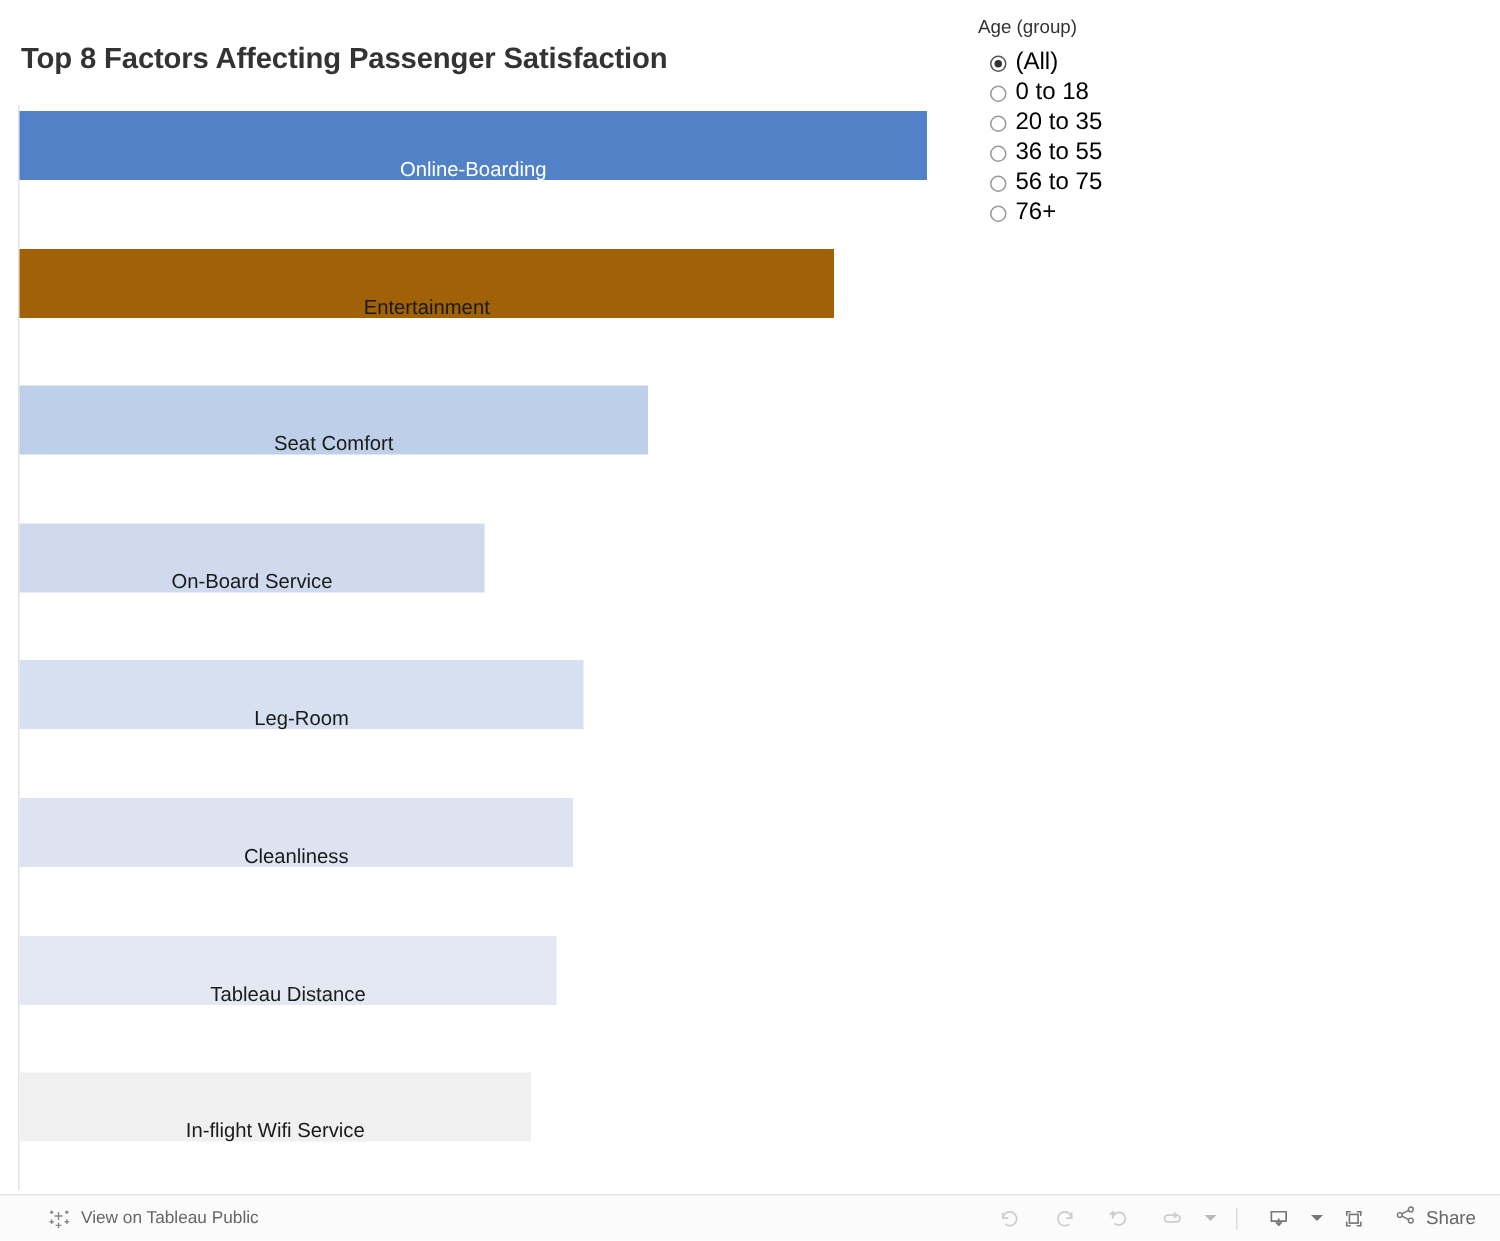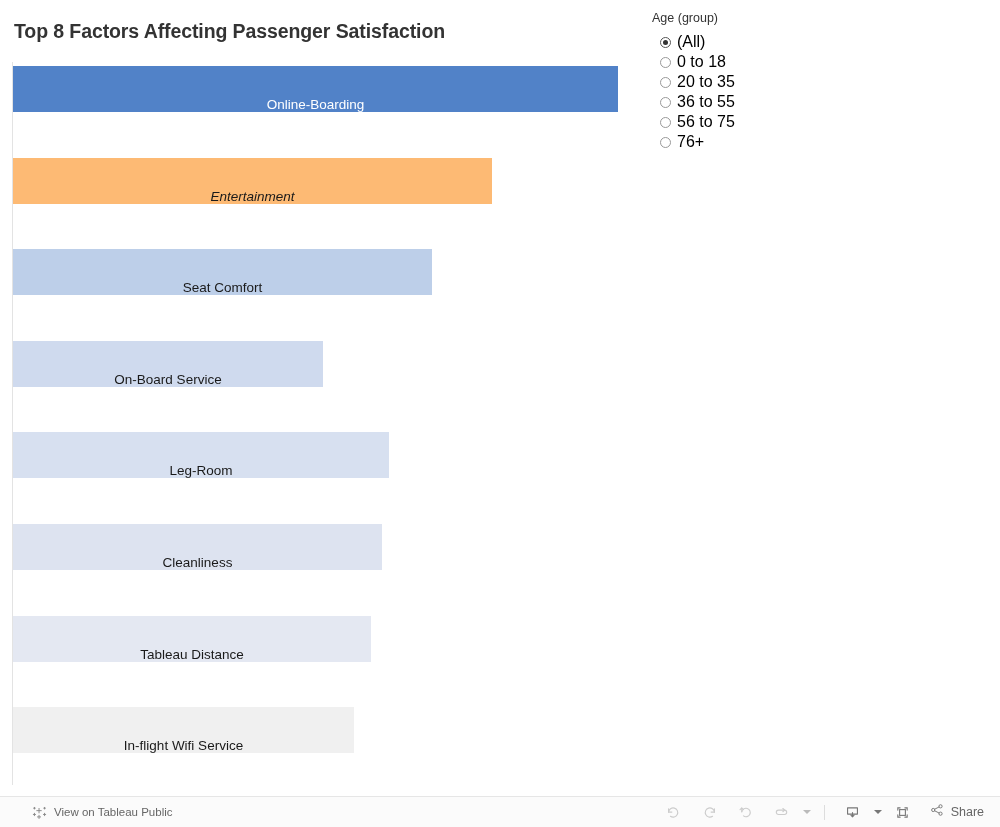--- a/index.html
+++ b/index.html
@@ -20,21 +20,21 @@
   #viz-container {
     position: absolute;
     left: 0; top: 0;
     width: 1000px;
     height: 796px;
     background: #ffffff;
   }
 
   #chart-panel {
     position: absolute;
-    left: 0; top: 0;
+    left: 0; top: 8px;
     width: 640px;
     height: 796px;
   }
 
   #chart-title {
     position: absolute;
     left: 14px;
     top: 20px;
     font-size: 19.5px;
     font-weight: 600;
@@ -237,21 +237,21 @@
 
     <div id="axis-line"></div>
 
     <div id="plot-area">
         <div class="bar-row" style="top: 4px; width: 605px;">
           <div class="bar" style="width: 605px; background: rgb(81, 130, 200);">
             <span class="bar-label light">Online-Boarding</span>
           </div>
         </div>
         <div class="bar-row" style="top: 95.6px; width: 479px;">
-          <div class="bar" style="width: 479px; background: #fdba74; font-style: italic;">
+          <div class="bar" style="width: 543px; background: #a16207;">
             <span class="bar-label">Entertainment</span>
           </div>
         </div>
         <div class="bar-row" style="top: 187.2px; width: 419px;">
           <div class="bar" style="width: 419px; background: rgb(189, 207, 233);">
             <span class="bar-label">Seat Comfort</span>
           </div>
         </div>
         <div class="bar-row" style="top: 278.8px; width: 387px;">
           <div class="bar" style="width: 310px; background: rgb(207, 218, 238);">

